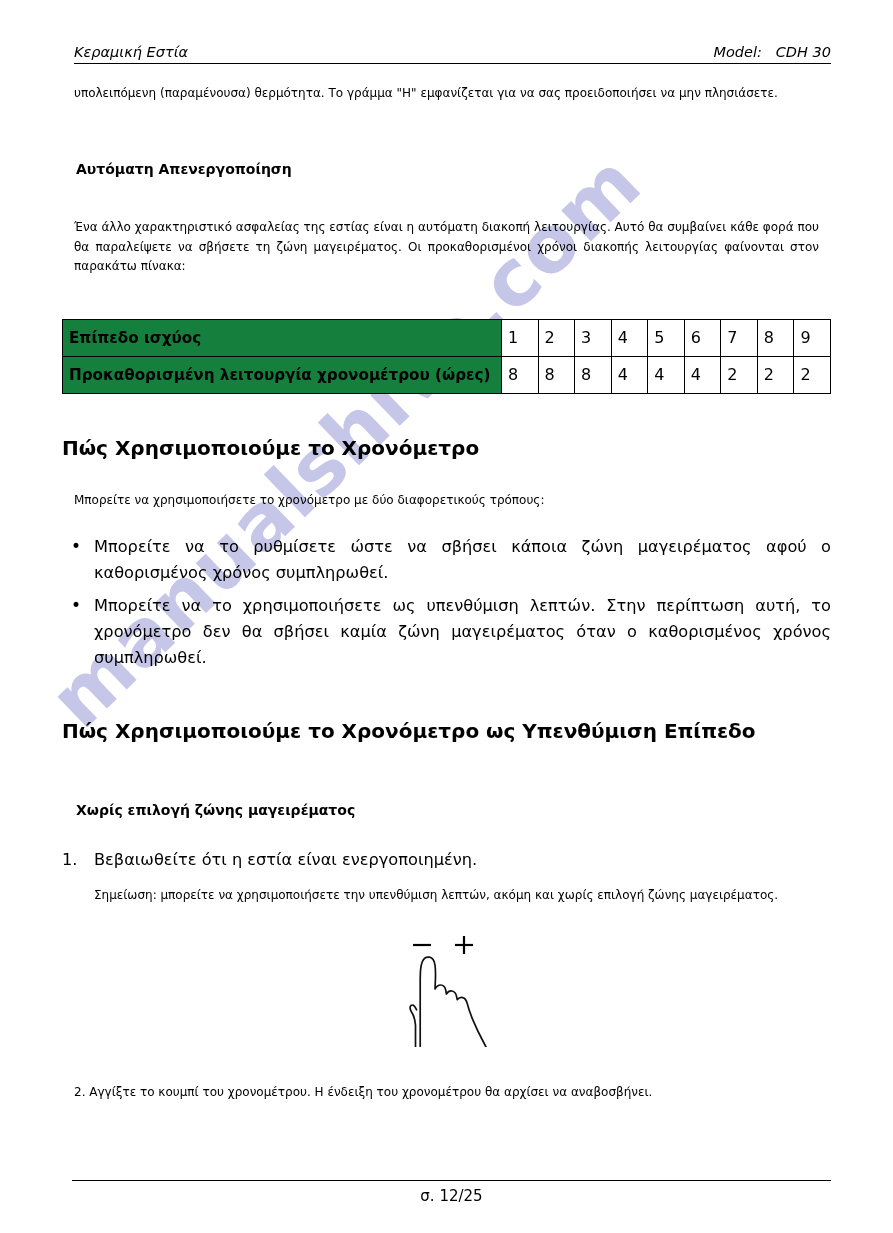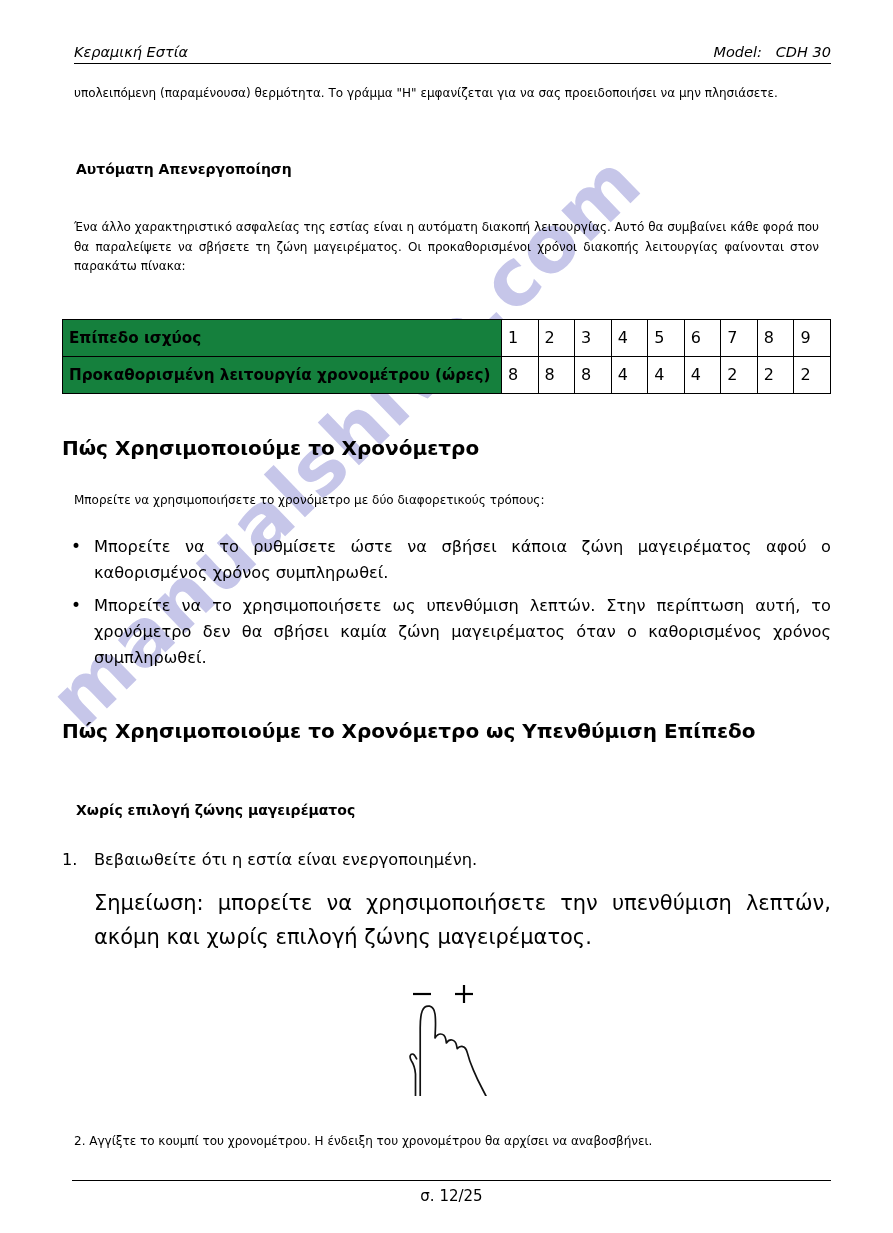--- a/index.html
+++ b/index.html
@@ -157,21 +157,21 @@
     line-height: 1.62;
     text-align: left;
   }
   .num-item .num {
     position: absolute;
     left: 0;
     top: 0;
   }
   .note-line {
     padding-left: 32px;
-    font-size: 21px;
+    font-size: 12px;
     line-height: 1.62;
     text-align: justify;
   }
 
   
   .figure-wrap {
     display: flex;
     justify-content: center;
     align-items: flex-start;
   }

